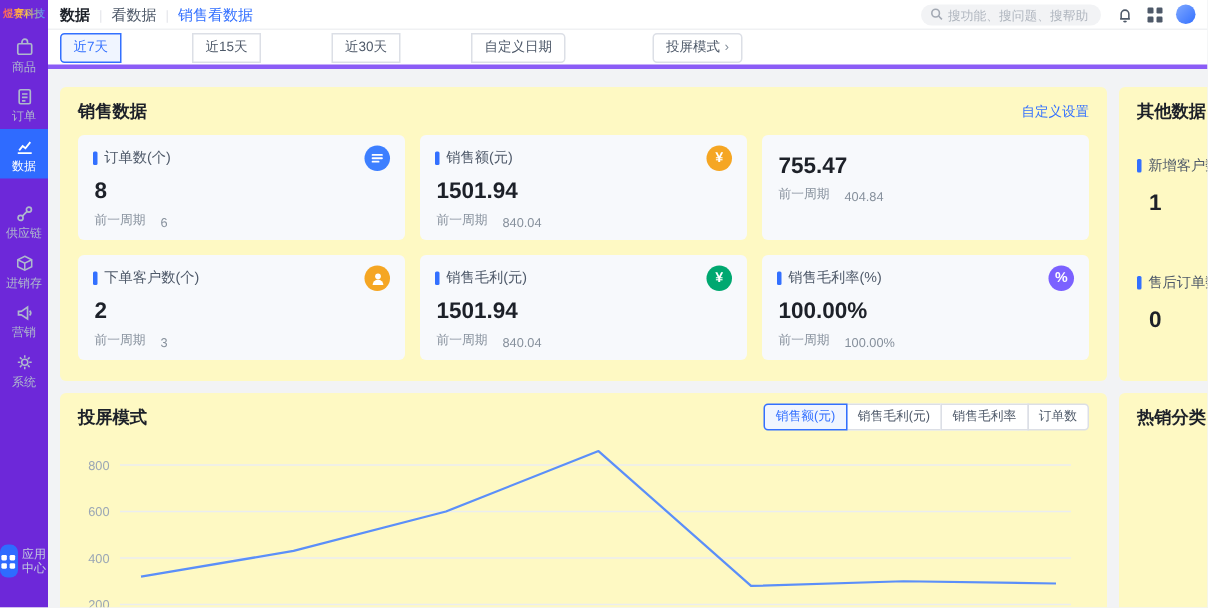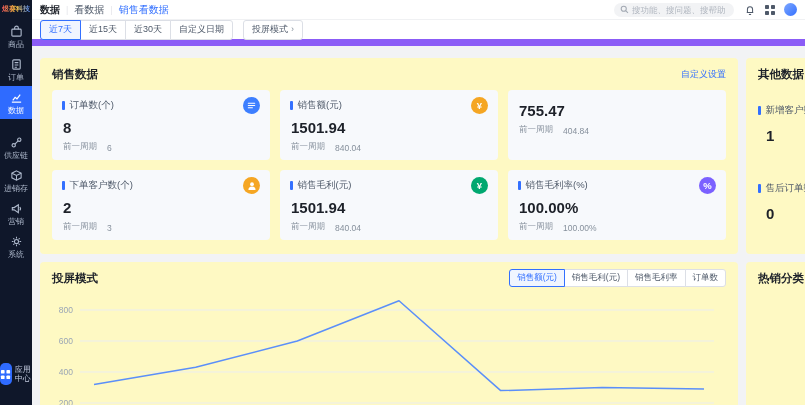--- a/index.html
+++ b/index.html
@@ -1,20 +1,20 @@
 <!DOCTYPE html>
 <html><head>
 <meta charset="utf-8">
 <style>
   * { box-sizing: border-box; margin: 0; padding: 0; }
   html,body { width:805px; height:405px; overflow:hidden; }
   body { position:relative; font-family:"Liberation Sans", sans-serif; background:#f2f3f5; }
 
   
-  .sidebar { position:absolute; left:0; top:0; width:32px; height:405px; background:#0f172a; display:flex; flex-direction:column; align-items:center; z-index:5; }
+  .sidebar { position:absolute; left:0; top:0; width:32px; height:405px; background:#6d28d9; display:flex; flex-direction:column; align-items:center; z-index:5; }
   .logo { margin:4px 0 6px; font-size:7px; font-weight:bold; text-align:center;
           background:linear-gradient(90deg,#ff5c5c,#ffc53d,#4d8bff); -webkit-background-clip:text; background-clip:text; color:transparent; }
   .side-item { width:32px; padding:5px 0 4px; display:flex; flex-direction:column; align-items:center; gap:2px; color:#aeb9cc; cursor:pointer; }
   .side-item svg { display:block; }
   .side-label { font-size:8px; line-height:9px; }
   .side-item.active { background:#2f6bff; color:#ffffff; }
   .side-item.gap { margin-top:12px; }
   .side-bottom { margin-top:auto; margin-bottom:20px; display:flex; flex-direction:row; align-items:center; gap:3px; }
   .app-sq { width:22px; height:22px; border-radius:5px; background:#2f6bff; display:flex; align-items:center; justify-content:center; cursor:pointer; }
   .side-bottom .side-label { color:#c2cade; }
@@ -26,21 +26,21 @@
   .crumb.active { color:#3370ff; }
   .crumb-sep { color:#e5e6eb; margin:0 6px; font-size:9px; }
   .search-wrap { margin-left:auto; display:flex; align-items:center; background:#f2f3f5; border-radius:8px; height:14px; padding:0 6px; width:120px; }
   .search-wrap input { border:none; background:transparent; outline:none; font-size:8.5px; width:100%; color:#1d2129; }
   .search-wrap input::placeholder { color:#b0b6bf; }
   .top-icons { display:flex; align-items:center; gap:8px; margin-left:10px; }
   .top-icon { cursor:pointer; display:flex; }
   .avatar { width:13px; height:13px; border-radius:50%; background:linear-gradient(135deg,#7fa8ff,#3370ff); cursor:pointer; }
 
   
-  .filterbar { position:absolute; left:32px; top:20px; width:773px; height:26px; background:#fff; display:flex; align-items:center; padding:0 8px; border-bottom:7px solid #8b5cf6; }
+  .filterbar { position:absolute; left:32px; top:20px; width:773px; height:26px; background:#fff; display:flex; align-items:center; padding:0 8px; border-bottom:3px solid #8b5cf6;gap:48px; }
   .range-btn { font-size:9px; padding:2.5px 8px; border:1px solid #dcdfe6; background:#fff; color:#4e5969; margin-left:-1px; cursor:pointer; font-family:inherit; }
   .range-btn:first-child { border-radius:3px 0 0 3px; margin-left:0; }
   .range-btn:nth-child(4) { border-radius:0 3px 3px 0; }
   .range-btn.active { color:#3370ff; border-color:#3370ff; background:#f0f5ff; position:relative; z-index:1; }
   .cast-btn { margin-left:10px; font-size:9px; padding:2.5px 8px; border:1px solid #dcdfe6; border-radius:3px; background:#fff; color:#4e5969; cursor:pointer; font-family:inherit; }
   .cast-btn .arr { margin-left:3px; color:#86909c; }
 
   
   .content { position:absolute; left:32px; top:46px; width:773px; height:359px; background:#f2f3f5; overflow:hidden; }
   .card { position:absolute; background:#fef9c3; border-radius:4px; padding:8px 12px; }

